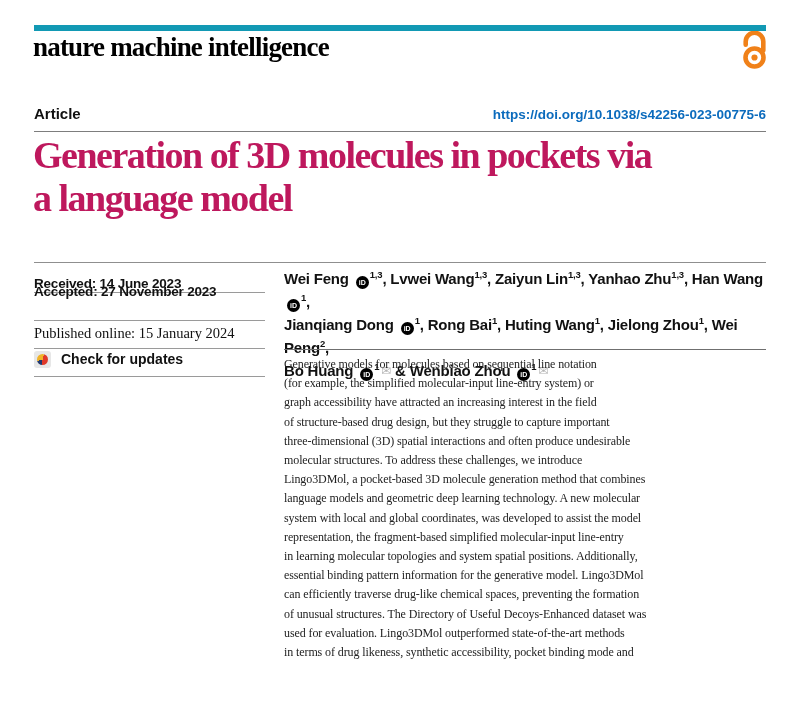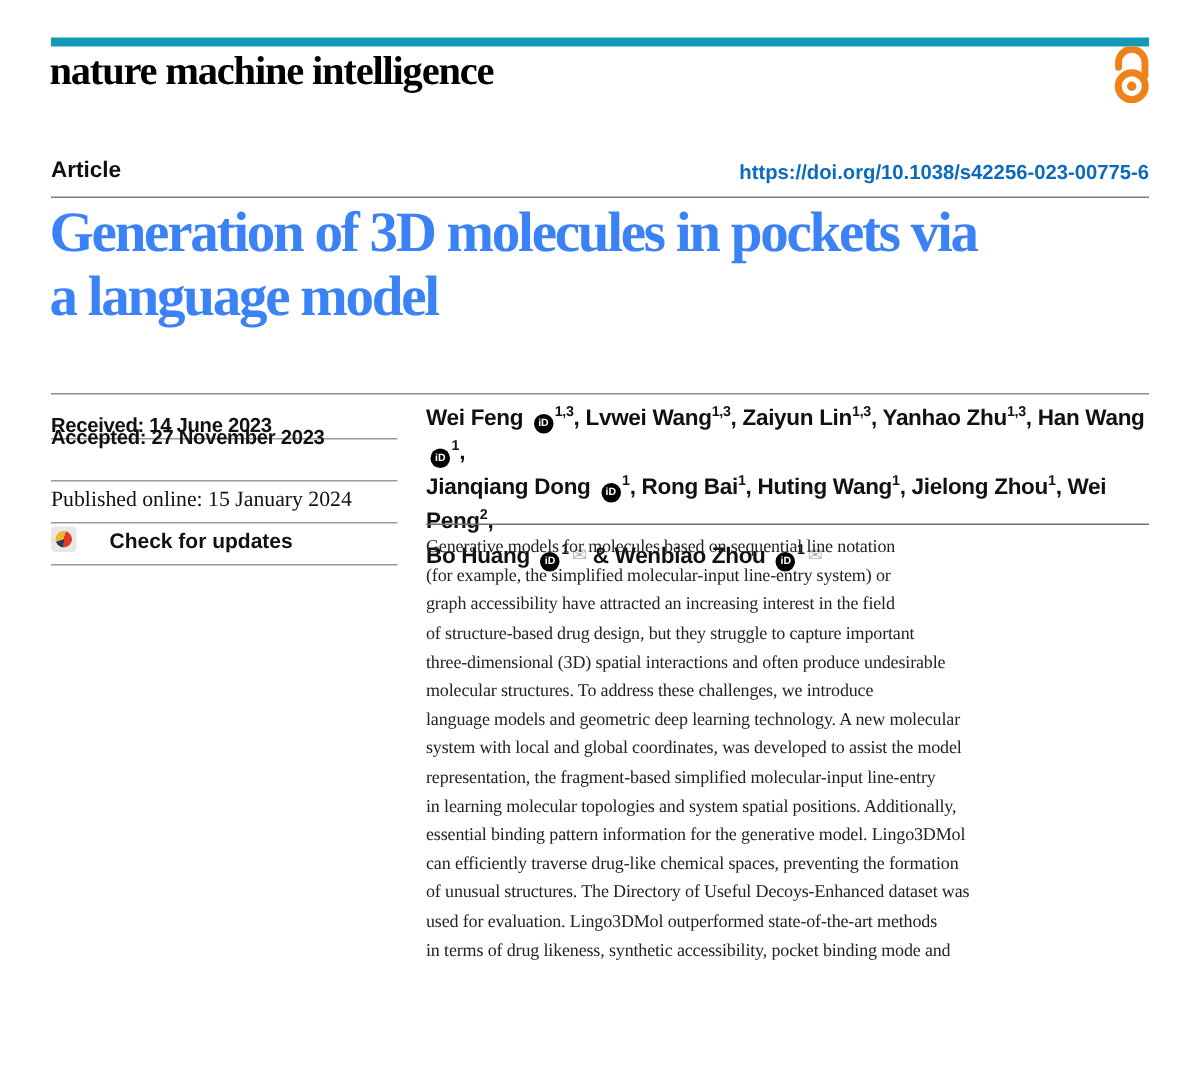--- a/index.html
+++ b/index.html
@@ -9,32 +9,32 @@
   .masthead{position:absolute;left:33px;top:32px;font-family:"Liberation Serif",serif;
             font-weight:700;font-size:27px;letter-spacing:-0.8px;color:#000;}
   .oa-icon{position:absolute;left:741px;top:31px;}
   .article-label{position:absolute;left:34px;top:105px;font-size:15px;font-weight:700;color:#101010;}
   .doi-link{position:absolute;right:34px;top:107px;font-size:13.5px;font-weight:700;
             text-decoration:none;cursor:pointer;}
   .rule{position:absolute;height:1px;background:#9a9a9a;}
   .rule-article{left:34px;top:131px;width:732px;background:#7d7d7d;}
   .rule-full{left:34px;top:262px;width:732px;background:#8f8f8f;}
   .title{position:absolute;left:33px;top:134px;margin:0;font-family:"Liberation Serif",serif;
-         font-weight:900;font-size:38px;line-height:43px;letter-spacing:-1.5px;color:#3b82f6;}
+         font-weight:900;font-size:38px;line-height:43px;letter-spacing:-1.5px;color:#be185d;}
   .title div{white-space:nowrap;}
   
   .rule-l1{left:34px;top:292px;width:231px;}
   .rule-l2{left:34px;top:320px;width:231px;}
   .rule-l3{left:34px;top:348px;width:231px;}
   .rule-l4{left:34px;top:376px;width:231px;}
   .date{position:absolute;left:34px;font-size:13.5px;font-weight:700;color:#111;letter-spacing:-0.2px;}
   .date-received{top:276px;}
   .date-accepted{top:284px;}
   .date-published{top:325px;font-family:"Liberation Serif",serif;font-weight:400;font-size:14.5px;letter-spacing:0;}
-  .check-row{position:absolute;left:34px;top:351px;display:flex;align-items:center;gap:22px;cursor:pointer;}
+  .check-row{position:absolute;left:34px;top:351px;display:flex;align-items:flex-start;gap:10px;cursor:pointer;}
   .crossmark{width:17px;height:17px;background:#e7e7e7;border-radius:3px;display:flex;
              align-items:center;justify-content:center;}
   .cm-circle{width:11px;height:11px;border-radius:50%;
              background:conic-gradient(from 15deg,#e0392a 0 47%,#223a70 47% 66%,#f0b32a 66% 100%);}
   .check-label{font-size:14px;font-weight:700;color:#111;}
   
   .rule-abstract{left:284px;top:349px;width:482px;background:#6f6f6f;}
   .authors{position:absolute;left:284px;top:266px;width:490px;font-size:15px;font-weight:700;
            line-height:18.5px;letter-spacing:-0.2px;color:#111;}
   .authors sup{font-size:9.5px;font-weight:700;}
@@ -92,20 +92,21 @@
 
   <div class="authors" id="authors"><span>Wei Feng&nbsp;<span class="orcid">iD</span><sup>1,3</sup></span>, <span>Lvwei Wang<sup>1,3</sup></span>, <span>Zaiyun Lin<sup>1,3</sup></span>, <span>Yanhao Zhu<sup>1,3</sup></span>, <span>Han Wang&nbsp;<span class="orcid">iD</span><sup>1</sup></span>, <br><span>Jianqiang Dong&nbsp;<span class="orcid">iD</span><sup>1</sup></span>, <span>Rong Bai<sup>1</sup></span>, <span>Huting Wang<sup>1</sup></span>, <span>Jielong Zhou<sup>1</sup></span>, <span>Wei Peng<sup>2</sup></span>, <br><span>Bo Huang&nbsp;<span class="orcid">iD</span><sup>1</sup><span class="env">✉</span></span> &amp; <span>Wenbiao Zhou&nbsp;<span class="orcid">iD</span><sup>1</sup><span class="env">✉</span></span></div>
   <div class="rule rule-abstract"></div>
   <div class="abstract" id="abstract">
       <div class="abs-line">Generative models for molecules based on sequential line notation</div>
       <div class="abs-line">(for example, the simplified molecular-input line-entry system) or</div>
       <div class="abs-line">graph accessibility have attracted an increasing interest in the field</div>
       <div class="abs-line">of structure-based drug design, but they struggle to capture important</div>
       <div class="abs-line">three-dimensional (3D) spatial interactions and often produce undesirable</div>
       <div class="abs-line">molecular structures. To address these challenges, we introduce</div>
+      <div class="abs-line">Lingo3DMol, a pocket-based 3D molecule generation method that combines</div>
       <div class="abs-line">language models and geometric deep learning technology. A new molecular</div>
       <div class="abs-line">system with local and global coordinates, was developed to assist the model</div>
       <div class="abs-line">representation, the fragment-based simplified molecular-input line-entry</div>
       <div class="abs-line">in learning molecular topologies and system spatial positions. Additionally,</div>
       <div class="abs-line">essential binding pattern information for the generative model. Lingo3DMol</div>
       <div class="abs-line">can efficiently traverse drug-like chemical spaces, preventing the formation</div>
       <div class="abs-line">of unusual structures. The Directory of Useful Decoys-Enhanced dataset was</div>
       <div class="abs-line">used for evaluation. Lingo3DMol outperformed state-of-the-art methods</div>
       <div class="abs-line">in terms of drug likeness, synthetic accessibility, pocket binding mode and</div>
     </div>

